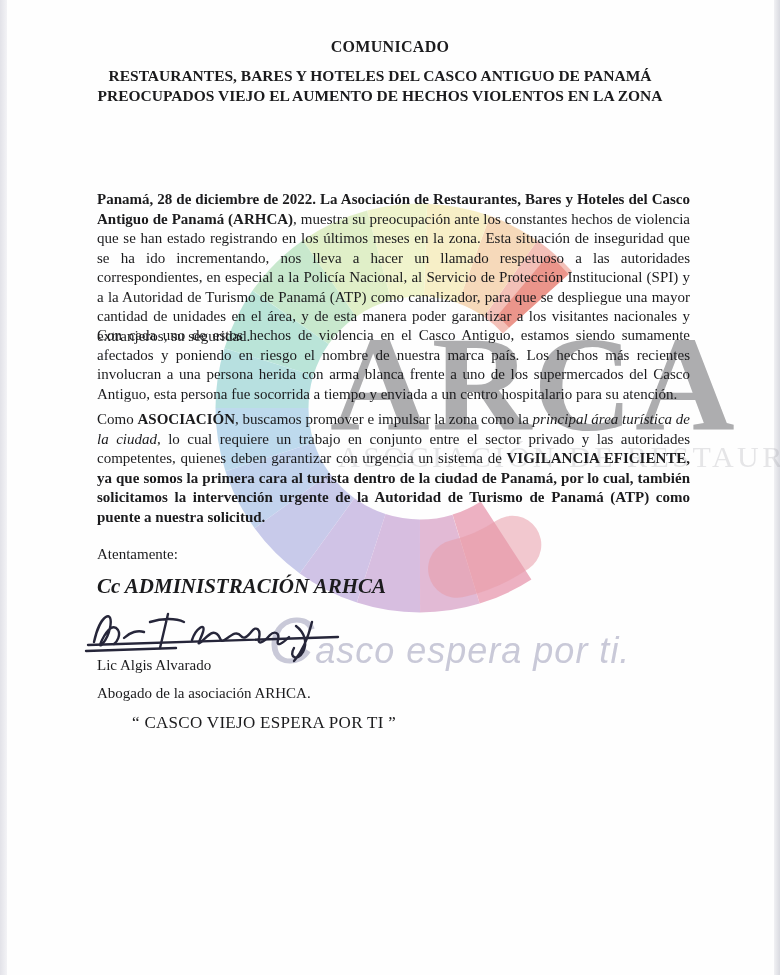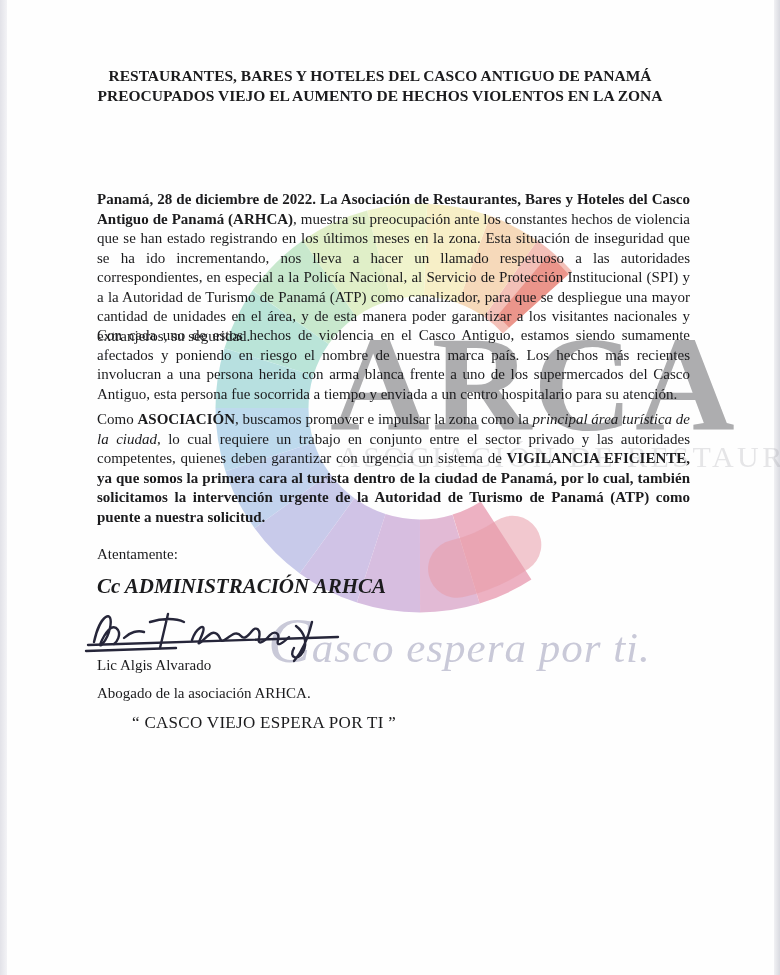--- a/index.html
+++ b/index.html
@@ -19,21 +19,21 @@
     letter-spacing:2px;color:rgba(105,105,110,0.55);transform:scaleY(0.98);
     white-space:nowrap;
   }
   .wm-sub{
     position:absolute;left:338px;top:440px;z-index:1;white-space:nowrap;
     font-family:"Liberation Serif", serif;font-size:30px;letter-spacing:3.5px;
     color:rgba(140,140,152,0.22);
   }
   .wm-script{
     position:absolute;left:268px;top:604px;z-index:1;white-space:nowrap;
-    font-family:Liberation Serif, serif;font-style:italic;font-size:43px;
+    font-family:Liberation Sans, sans-serif;font-style:italic;font-size:36px;
     color:#c9c9d8;letter-spacing:1px;
   }
   .wm-script::first-letter{font-size:64px;}
   
   .doc{position:absolute;left:0;top:0;width:780px;height:975px;z-index:2;}
   .title{
     position:absolute;left:0;top:38px;width:780px;text-align:center;
     font-weight:bold;font-size:16px;letter-spacing:0.3px;
   }
   .subtitle{
@@ -86,20 +86,21 @@
   </svg>
 
   <div class="wm-arca">ARCA</div>
 
   <div class="wm-sub">ASOCIACIÓN DE RESTAURANTES</div>
 
   <div class="wm-script">Casco espera por ti.</div>
 
   <div class="doc">
 
+    <div class="title">COMUNICADO</div>
 
     <div class="subtitle">
       <div>RESTAURANTES, BARES Y HOTELES DEL CASCO ANTIGUO DE PANAMÁ</div>
       <div>PREOCUPADOS VIEJO EL AUMENTO DE HECHOS VIOLENTOS EN LA ZONA</div>
     </div>
 
     <p class="para p1"><b>Panamá, 28 de diciembre de 2022. La Asociación de Restaurantes, Bares y Hoteles del Casco Antiguo de Panamá (ARHCA)</b><span>, muestra su preocupación ante los constantes hechos de violencia que se han estado registrando en los últimos meses en la zona. Esta situación de inseguridad que se ha ido incrementando, nos lleva a hacer un llamado respetuoso a las autoridades correspondientes, en especial a la Policía Nacional, al Servicio de Protección Institucional (SPI) y a la Autoridad de Turismo de Panamá (ATP) como canalizador, para que se despliegue una mayor cantidad de unidades en el área, y de esta manera poder garantizar a los visitantes nacionales y extranjeros, su seguridad.</span></p>
 
     <p class="para p2">Con cada uno de estos hechos de violencia en el Casco Antiguo, estamos siendo sumamente afectados y poniendo en riesgo el nombre de nuestra marca país. Los hechos más recientes involucran a una persona herida con arma blanca frente a uno de los supermercados del Casco Antiguo, esta persona fue socorrida a tiempo y enviada a un centro hospitalario para su atención.</p>
 

